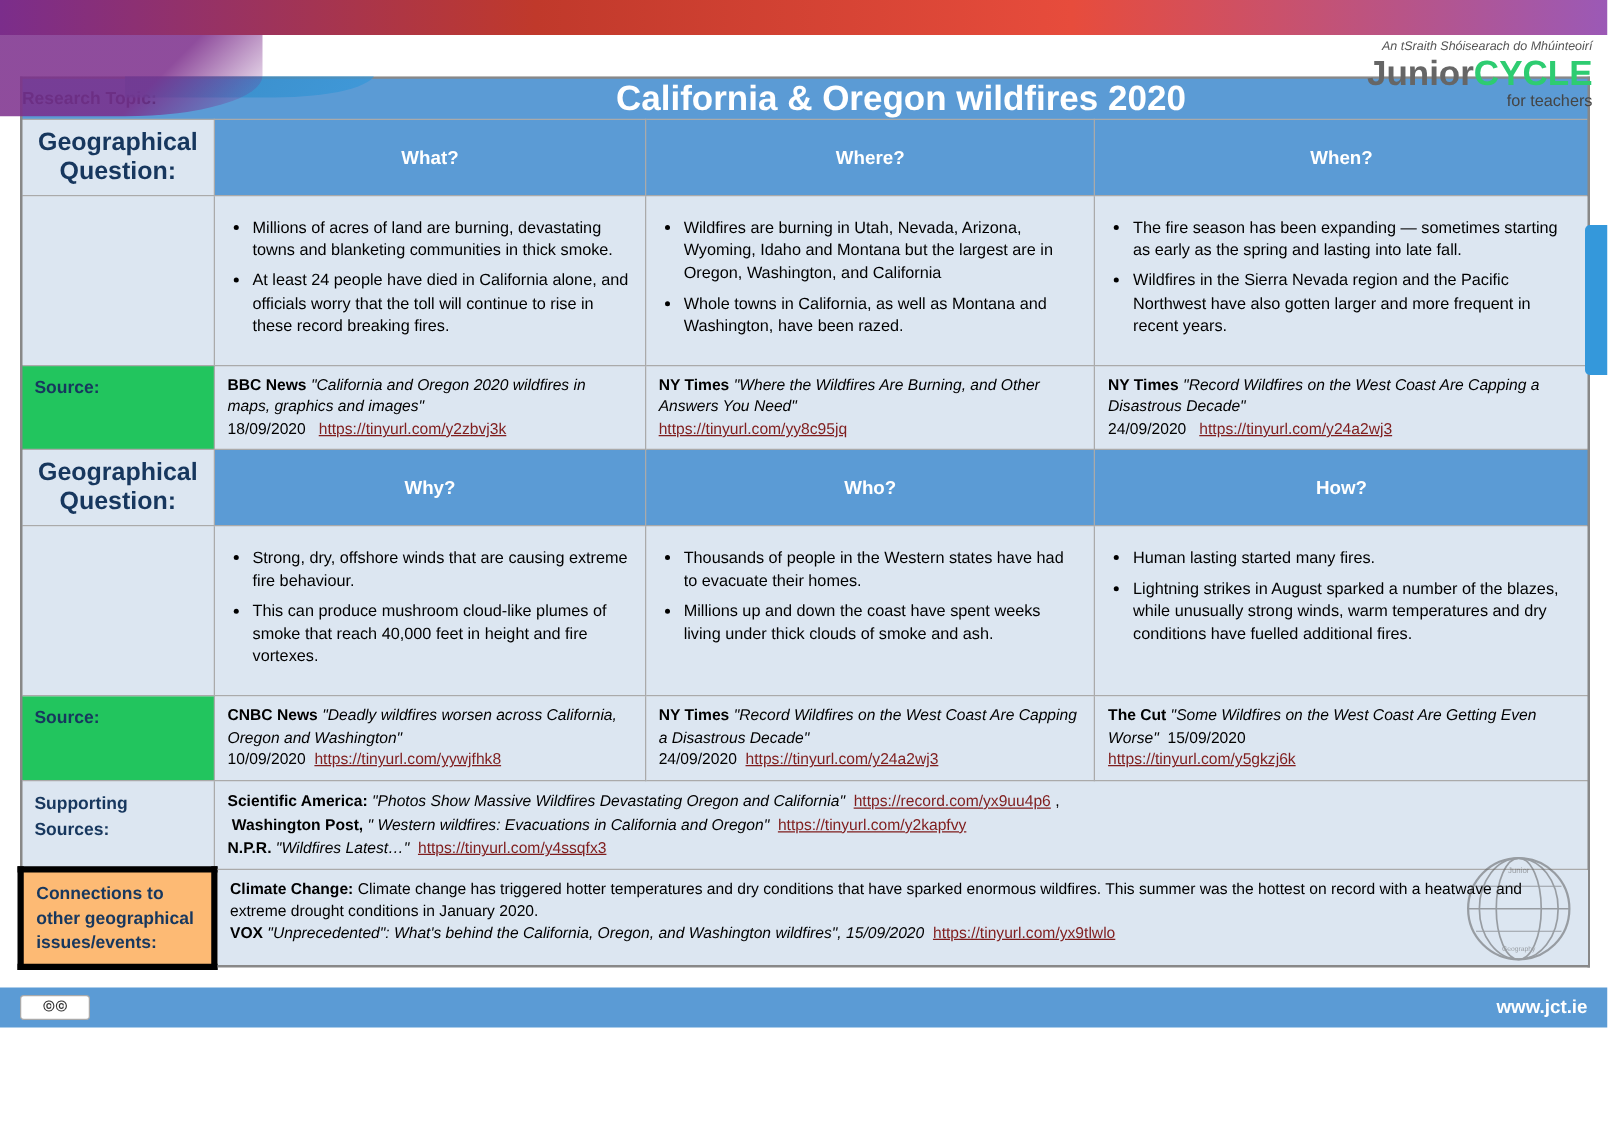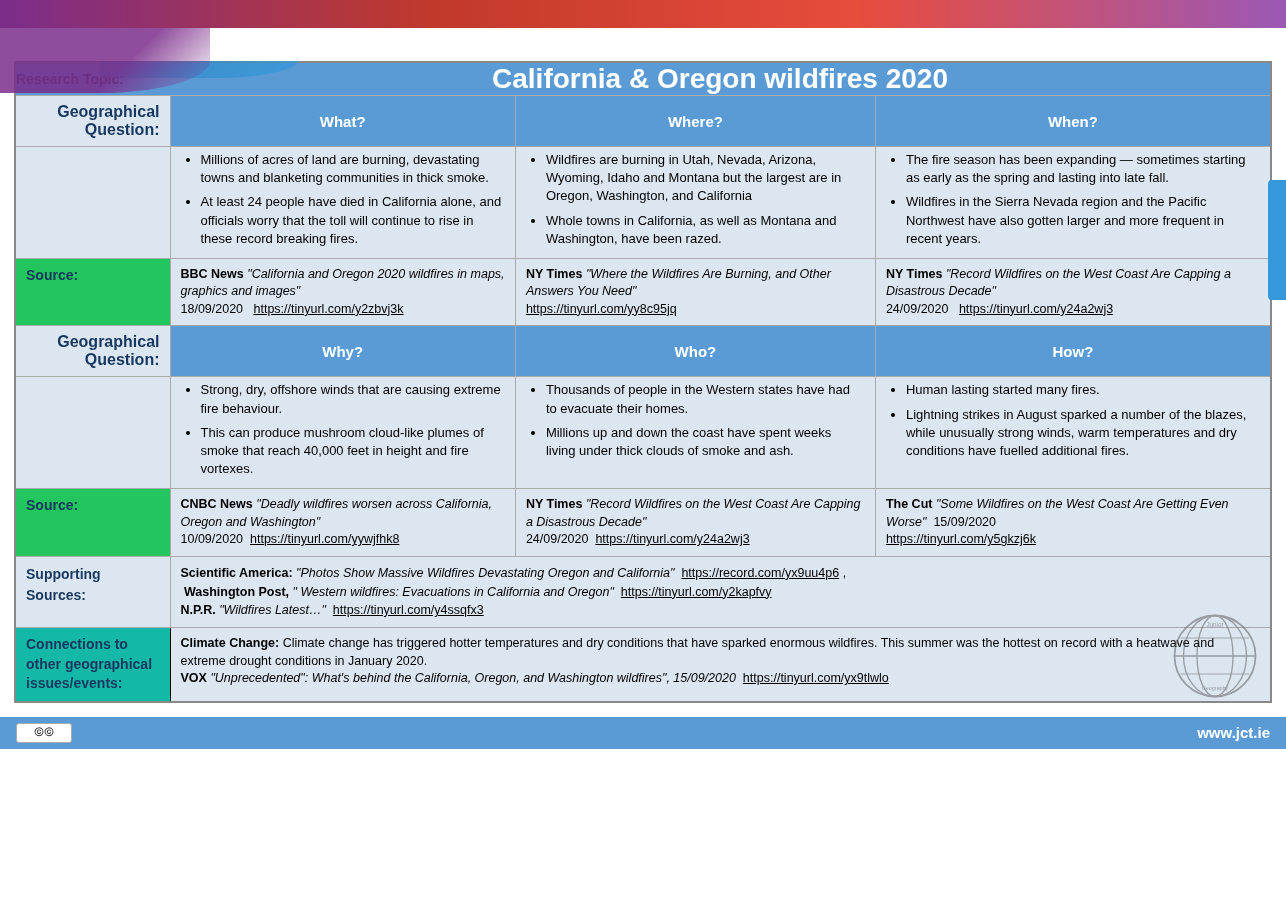--- a/index.html
+++ b/index.html
@@ -120,30 +120,30 @@
       font-size: 15px;
       color: #fff;
       padding: 7px 10px;
       border: 1px solid #aaa;
     }
 
     .section-header-row .label-cell {
       background: #dce6f1;
       color: #17375e;
       font-weight: bold;
-      font-size: 16px;
-      text-align: right;
+      font-size: 20px;
+      text-align: center;
       padding: 7px 10px;
     }
 
     
     .content-row td {
       background: #dce6f1;
       vertical-align: top;
-      padding: 4px 12px;
+      padding: 16px 12px;
       border: 1px solid #aaa;
       font-size: 13px;
       line-height: 1.4;
     }
 
     .content-row .label-cell {
       background: #dce6f1;
       color: #17375e;
       font-weight: bold;
       font-size: 14px;
@@ -176,21 +176,21 @@
       background: #22c55e;
       color: #17375e;
       font-weight: bold;
       font-size: 14px;
       vertical-align: top;
       padding: 7px 10px;
       border: 1px solid #aaa;
     }
 
     .link {
-      color: #000000;
+      color: #7f1d1d;
       text-decoration: underline;
     }
 
     
     .support-row td {
       background: #dce6f1;
       vertical-align: top;
       padding: 7px 10px;
       border: 1px solid #aaa;
       font-size: 12.5px;
@@ -211,27 +211,27 @@
     .connections-row td {
       background: #dce6f1;
       vertical-align: top;
       padding: 7px 10px;
       border: 1px solid #aaa;
       font-size: 12.5px;
       line-height: 1.4;
     }
 
     .connections-row .label-cell {
-      background: #14b8a6;
+      background: #fdba74;
       color: #17375e;
       font-weight: bold;
       font-size: 14px;
       vertical-align: top;
       padding: 7px 10px;
-      border: 1px solid #000000;
+      border: 5px solid #000000;
     }
 
     
     .footer {
       display: flex;
       justify-content: space-between;
       align-items: center;
       background: #5b9bd5;
       padding: 6px 16px;
       margin-top: 4px;
@@ -318,20 +318,27 @@
 <body>
 
 <div class="purple-shape"></div>
 <div class="blue-shape"></div>
 
 <div class="top-bar"></div>
 
 <div class="header">
   <div class="header-left">
     <span class="research-topic-label">Research Topic:</span>
+  </div>
+  <div class="header-logo">
+    <span class="logo-top-text">An tSraith Shóisearach do Mhúinteoirí</span>
+    <div>
+      <span class="logo-junior">Junior</span><span class="logo-cycle">CYCLE</span>
+    </div>
+    <div class="logo-for-teachers">for teachers</div>
   </div>
 </div>
 
 <div class="right-accent"></div>
 
 <div class="main-content">
   <table class="research-table">
 
     <tbody>
         <tr class="title-row">

